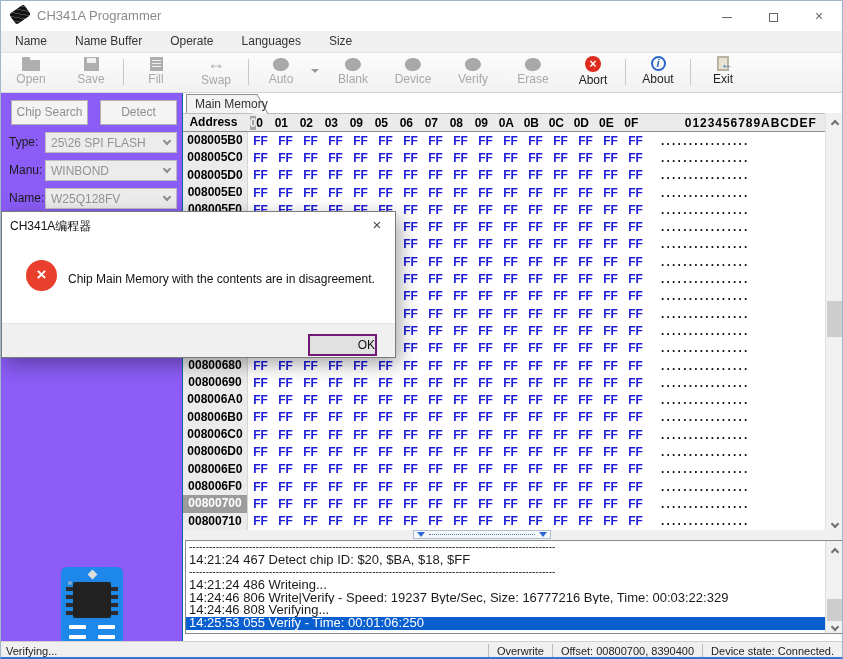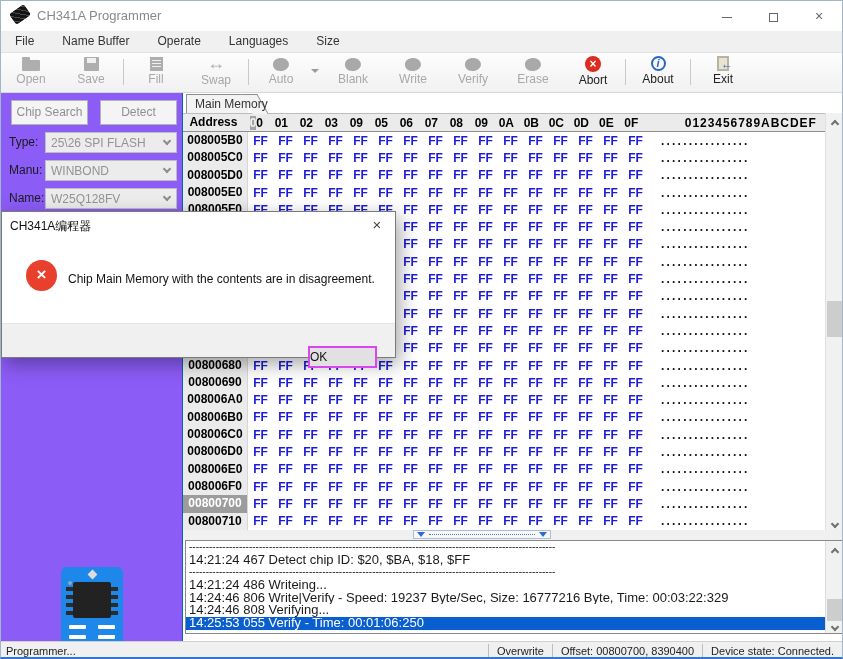--- a/index.html
+++ b/index.html
@@ -106,36 +106,36 @@
   .sb-left{flex:1;padding-left:5px;}
   .sb-panel{border-left:1px solid #bdbdbd;height:15px;line-height:15px;padding:0 8px;white-space:nowrap;}
 
   
   .dialog{position:absolute;left:0;top:210px;width:395px;height:147px;background:#fff;border:1px solid #7a7a7a;box-shadow:4px 6px 18px rgba(0,0,0,0.35);z-index:10;}
   .dlg-title{position:absolute;left:8px;top:6px;font-size:12px;color:#111;}
   .dlg-close{position:absolute;right:8px;top:4px;font-size:15px;color:#444;width:20px;text-align:center;}
   .dlg-icon{position:absolute;left:24px;top:48px;width:31px;height:31px;border-radius:50%;background:#e8402c;color:#fff;font-size:17px;font-weight:bold;text-align:center;line-height:30px;}
   .dlg-msg{position:absolute;left:66px;top:60px;font-size:12px;color:#111;}
   .dlg-footer{position:absolute;left:0;bottom:0;width:100%;height:34px;background:#f0f0f0;border-top:1px solid #e4e4e4;}
-  .dlg-ok{position:absolute;right:18px;top:22px;width:69px;height:22px;background:#e1e1e1;border:2px solid #d946ef;font-size:12px;color:#111;text-align:left;line-height:18px;}
+  .dlg-ok{position:absolute;right:18px;top:10px;width:69px;height:22px;background:#e1e1e1;border:2px solid #701a75;font-size:12px;color:#111;text-align:right;line-height:18px;}
 </style>
 </head>
 <body>
 
 <div class="window">
 
   <div class="titlebar">
     <span class="app-icon"></span>
     <span class="title-text">CH341A Programmer</span>
     <span class="win-btn btn-min"><span class="glyph-min"></span></span>
     <span class="win-btn btn-max"><span class="glyph-max"></span></span>
     <span class="win-btn btn-close"><span>×</span></span>
   </div>
 
-  <div class="menubar"><span class="menu-item">File</span><span class="menu-item">Name Buffer</span><span class="menu-item">Operate</span><span class="menu-item">Languages</span><span class="menu-item">Size</span></div>
+  <div class="menubar"><span class="menu-item">Name</span><span class="menu-item">Name Buffer</span><span class="menu-item">Operate</span><span class="menu-item">Languages</span><span class="menu-item">Size</span></div>
 
   <div class="toolbar">
       <div class="tb-item disabled">
         <span class="tbi ic-open"></span>
         <div class="tb-label">Open</div>
       </div>
       <div class="tb-item disabled">
         <span class="tbi ic-save"></span>
         <div class="tb-label">Save</div>
       </div>
@@ -153,21 +153,21 @@
         <span class="tbi ic-blob"></span>
         <div class="tb-label">Auto</div>
       </div>
       <span class="tb-drop"></span>
       <div class="tb-item disabled">
         <span class="tbi ic-blob"></span>
         <div class="tb-label">Blank</div>
       </div>
       <div class="tb-item disabled">
         <span class="tbi ic-blob"></span>
-        <div class="tb-label">Write</div>
+        <div class="tb-label">Device</div>
       </div>
       <div class="tb-item disabled">
         <span class="tbi ic-blob"></span>
         <div class="tb-label">Verify</div>
       </div>
       <div class="tb-item disabled">
         <span class="tbi ic-blob"></span>
         <div class="tb-label">Erase</div>
       </div>
       <div class="tb-item">
@@ -760,21 +760,21 @@
         <div class="log-line selected">14:25:53 055 Verify - Time: 00:01:06:250</div>
       </div>
     <div class="vscroll log-vscroll">
       <div class="sb-arrow sb-up"><span class="chev chev-up"></span></div>
       <div class="sb-thumb log-thumb"></div>
       <div class="sb-arrow sb-down"><span class="chev chev-down" style="margin-top:4px"></span></div>
     </div>
   </div>
 
   <div class="statusbar">
-    <span class="sb-left">Programmer...</span>
+    <span class="sb-left">Verifying...</span>
     <span id="status-panels" style="display:flex;height:100%;align-items:center">
         <span class="sb-panel">Overwrite</span>
         <span class="sb-panel">Offset: 00800700, 8390400</span>
         <span class="sb-panel">Device state: Connected.</span>
       </span>
   </div>
 
   <div class="dialog">
     <div class="dlg-title">CH341A编程器</div>
     <div class="dlg-close"><span>×</span></div>

